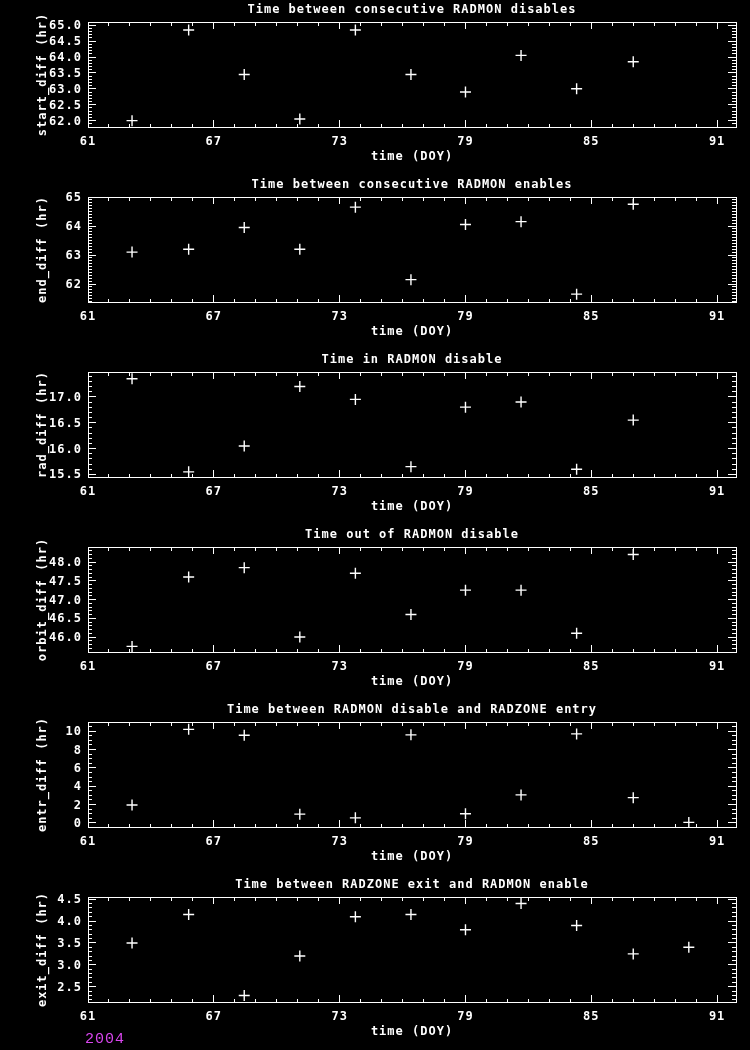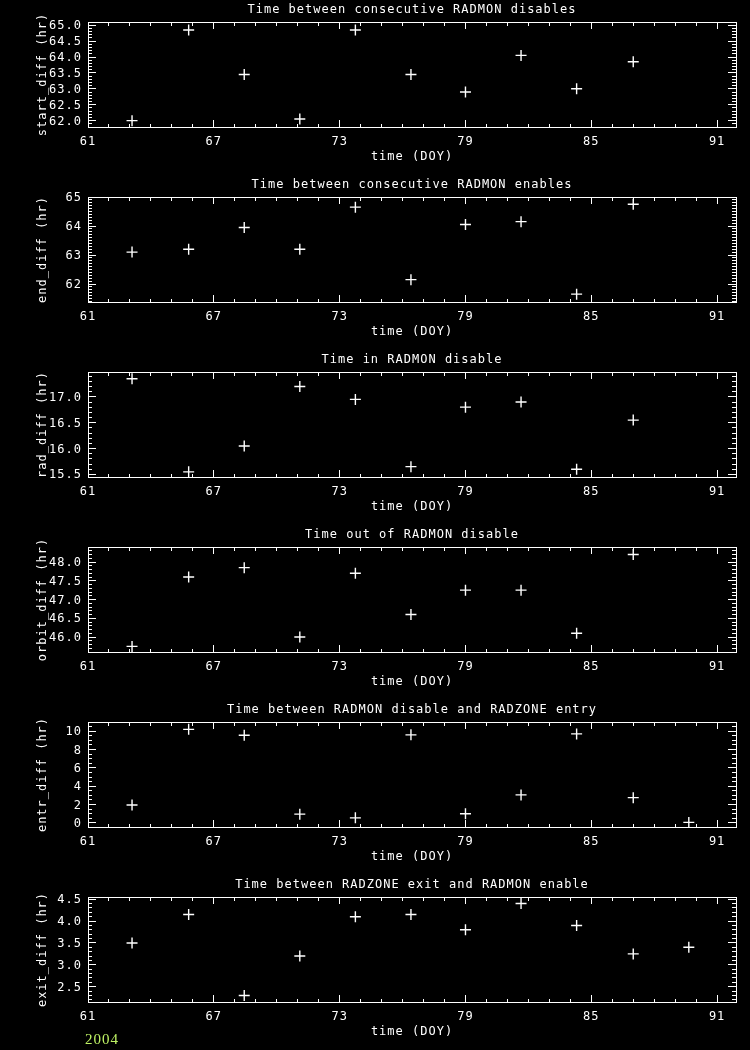--- a/index.html
+++ b/index.html
@@ -18,32 +18,33 @@
     position: absolute;
     top: 0;
     left: 0;
     width: 750px;
     height: 1050px;
   }
   .panel {
     position: relative;
     width: 719px;
     height: 175px;
+    font-weight: bold;
   }
   .panel svg {
     display: block;
   }
   #year-label {
     position: absolute;
     left: 85px;
     top: 1031px;
-    color: #bef264;
+    color: #d946ef;
     font-size: 15px;
     letter-spacing: 1px;
-    font-family: Liberation Serif, serif;
+    font-family: Liberation Mono, monospace;
     text-align: center;
   }
 </style>
 </head>
 <body>
 
 <div id="charts">
     <div class="panel">
       <svg width="750" height="175" viewBox="0 0 750 175">
         <text x="412" y="13" fill="#ffffff" font-size="12px" font-family="&quot;DejaVu Sans Mono&quot;, monospace" letter-spacing="1" text-anchor="middle">Time between consecutive RADMON disables</text>

